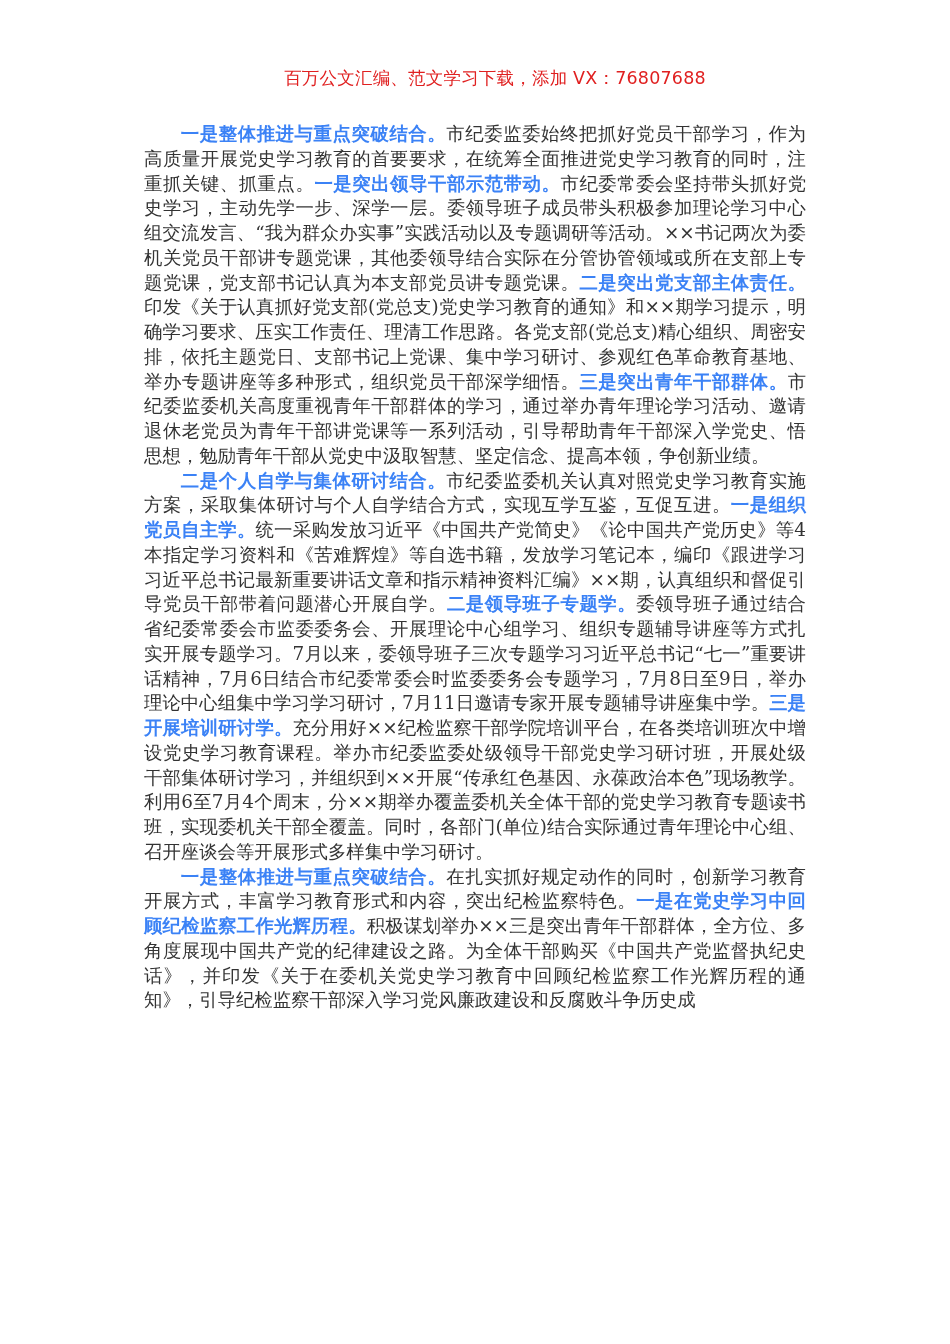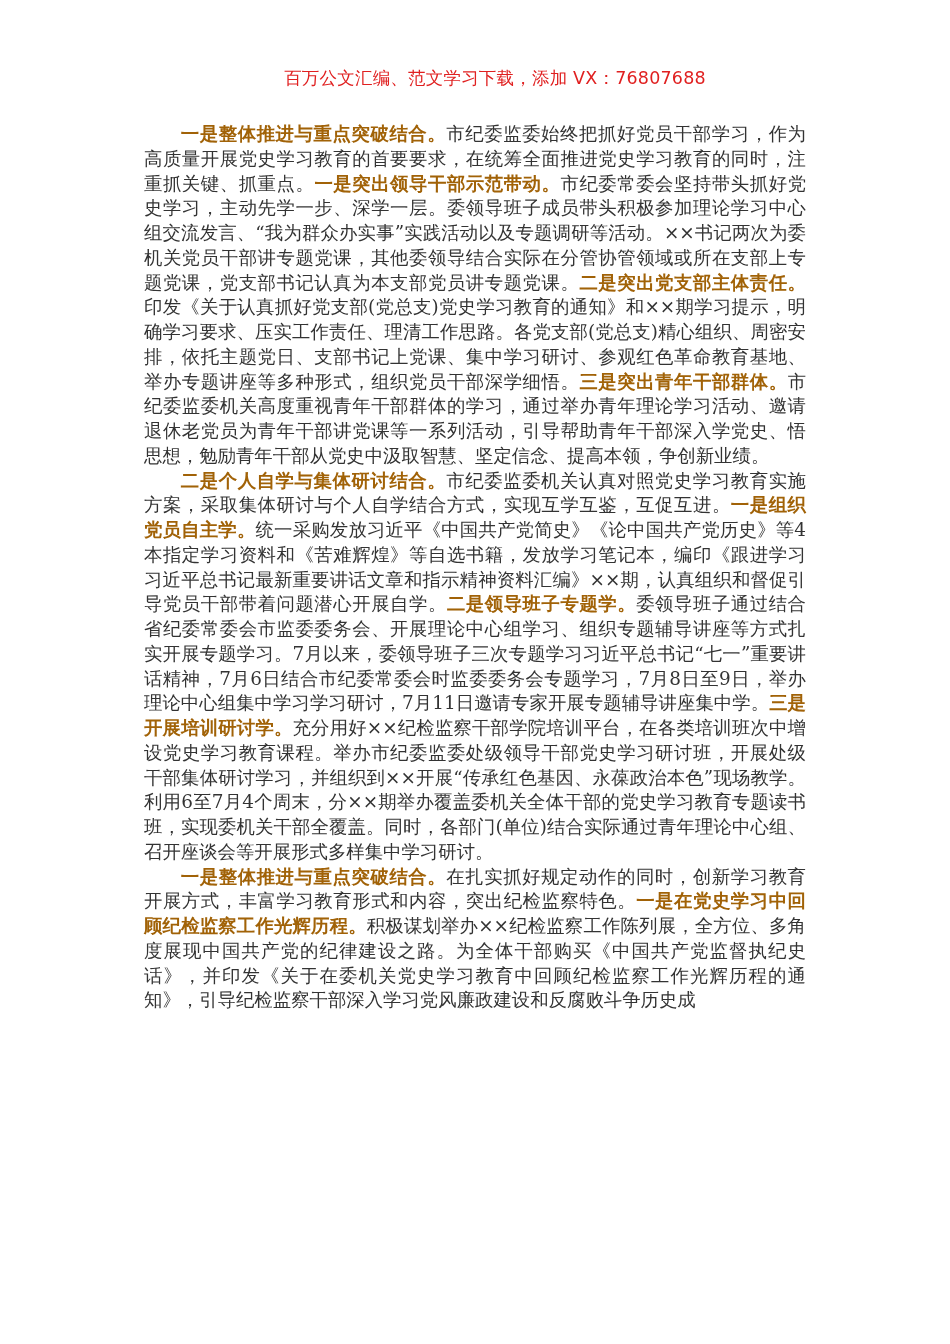--- a/index.html
+++ b/index.html
@@ -8,24 +8,24 @@
       position: absolute; top: 66px; left: 0; width: 950px;
       text-align: center; color: #e02020;
       font-family: "DejaVu Sans", sans-serif; font-size: 17.5px; letter-spacing: 0.2px; padding-left: 20px;
     }
     .doc {
       position: absolute; top: 122px; left: 144px; width: 662px;
       font-family: "DejaVu Serif", serif; font-size: 18.4px; line-height: 24.75px;
       color: #333333; text-align: justify;
     }
     .doc p { margin: 0; text-indent: 2em; }
-    .doc b { font-family: Liberation Serif, serif; font-weight: bold; color: #a16207; }
+    .doc b { font-family: Liberation Serif, serif; font-weight: bold; color: #3b82f6; }
   </style>
 </head>
 <body>
 
 <div class="header">百万公文汇编、范文学习下载，添加 VX：76807688</div>
 
 <div class="doc">
   <p><b>一是整体推进与重点突破结合。</b><span>市纪委监委始终把抓好党员干部学习，作为高质量开展党史学习教育的首要要求，在统筹全面推进党史学习教育的同时，注重抓关键、抓重点。</span><b>一是突出领导干部示范带动。</b><span>市纪委常委会坚持带头抓好党史学习，主动先学一步、深学一层。委领导班子成员带头积极参加理论学习中心组交流发言、“我为群众办实事”实践活动以及专题调研等活动。××书记两次为委机关党员干部讲专题党课，其他委领导结合实际在分管协管领域或所在支部上专题党课，党支部书记认真为本支部党员讲专题党课。</span><b>二是突出党支部主体责任。</b><span>印发《关于认真抓好党支部(党总支)党史学习教育的通知》和××期学习提示，明确学习要求、压实工作责任、理清工作思路。各党支部(党总支)精心组织、周密安排，依托主题党日、支部书记上党课、集中学习研讨、参观红色革命教育基地、举办专题讲座等多种形式，组织党员干部深学细悟。</span><b>三是突出青年干部群体。</b><span>市纪委监委机关高度重视青年干部群体的学习，通过举办青年理论学习活动、邀请退休老党员为青年干部讲党课等一系列活动，引导帮助青年干部深入学党史、悟思想，勉励青年干部从党史中汲取智慧、坚定信念、提高本领，争创新业绩。</span></p>
   <p><b>二是个人自学与集体研讨结合。</b><span>市纪委监委机关认真对照党史学习教育实施方案，采取集体研讨与个人自学结合方式，实现互学互鉴，互促互进。</span><b>一是组织党员自主学。</b><span>统一采购发放习近平《中国共产党简史》《论中国共产党历史》等4本指定学习资料和《苦难辉煌》等自选书籍，发放学习笔记本，编印《跟进学习习近平总书记最新重要讲话文章和指示精神资料汇编》××期，认真组织和督促引导党员干部带着问题潜心开展自学。</span><b>二是领导班子专题学。</b><span>委领导班子通过结合省纪委常委会市监委委务会、开展理论中心组学习、组织专题辅导讲座等方式扎实开展专题学习。7月以来，委领导班子三次专题学习习近平总书记“七一”重要讲话精神，7月6日结合市纪委常委会时监委委务会专题学习，7月8日至9日，举办理论中心组集中学习学习研讨，7月11日邀请专家开展专题辅导讲座集中学。</span><b>三是开展培训研讨学。</b><span>充分用好××纪检监察干部学院培训平台，在各类培训班次中增设党史学习教育课程。举办市纪委监委处级领导干部党史学习研讨班，开展处级干部集体研讨学习，并组织到××开展“传承红色基因、永葆政治本色”现场教学。利用6至7月4个周末，分××期举办覆盖委机关全体干部的党史学习教育专题读书班，实现委机关干部全覆盖。同时，各部门(单位)结合实际通过青年理论中心组、召开座谈会等开展形式多样集中学习研讨。</span></p>
-  <p><b>一是整体推进与重点突破结合。</b><span>在扎实抓好规定动作的同时，创新学习教育开展方式，丰富学习教育形式和内容，突出纪检监察特色。</span><b>一是在党史学习中回顾纪检监察工作光辉历程。</b><span>积极谋划举办××纪检监察工作陈列展，全方位、多角度展现中国共产党的纪律建设之路。为全体干部购买《中国共产党监督执纪史话》，并印发《关于在委机关党史学习教育中回顾纪检监察工作光辉历程的通知》，引导纪检监察干部深入学习党风廉政建设和反腐败斗争历史成</span></p>
+  <p><b>一是整体推进与重点突破结合。</b><span>在扎实抓好规定动作的同时，创新学习教育开展方式，丰富学习教育形式和内容，突出纪检监察特色。</span><b>一是在党史学习中回顾纪检监察工作光辉历程。</b><span>积极谋划举办××三是突出青年干部群体，全方位、多角度展现中国共产党的纪律建设之路。为全体干部购买《中国共产党监督执纪史话》，并印发《关于在委机关党史学习教育中回顾纪检监察工作光辉历程的通知》，引导纪检监察干部深入学习党风廉政建设和反腐败斗争历史成</span></p>
 </div>
 
 </body></html>

